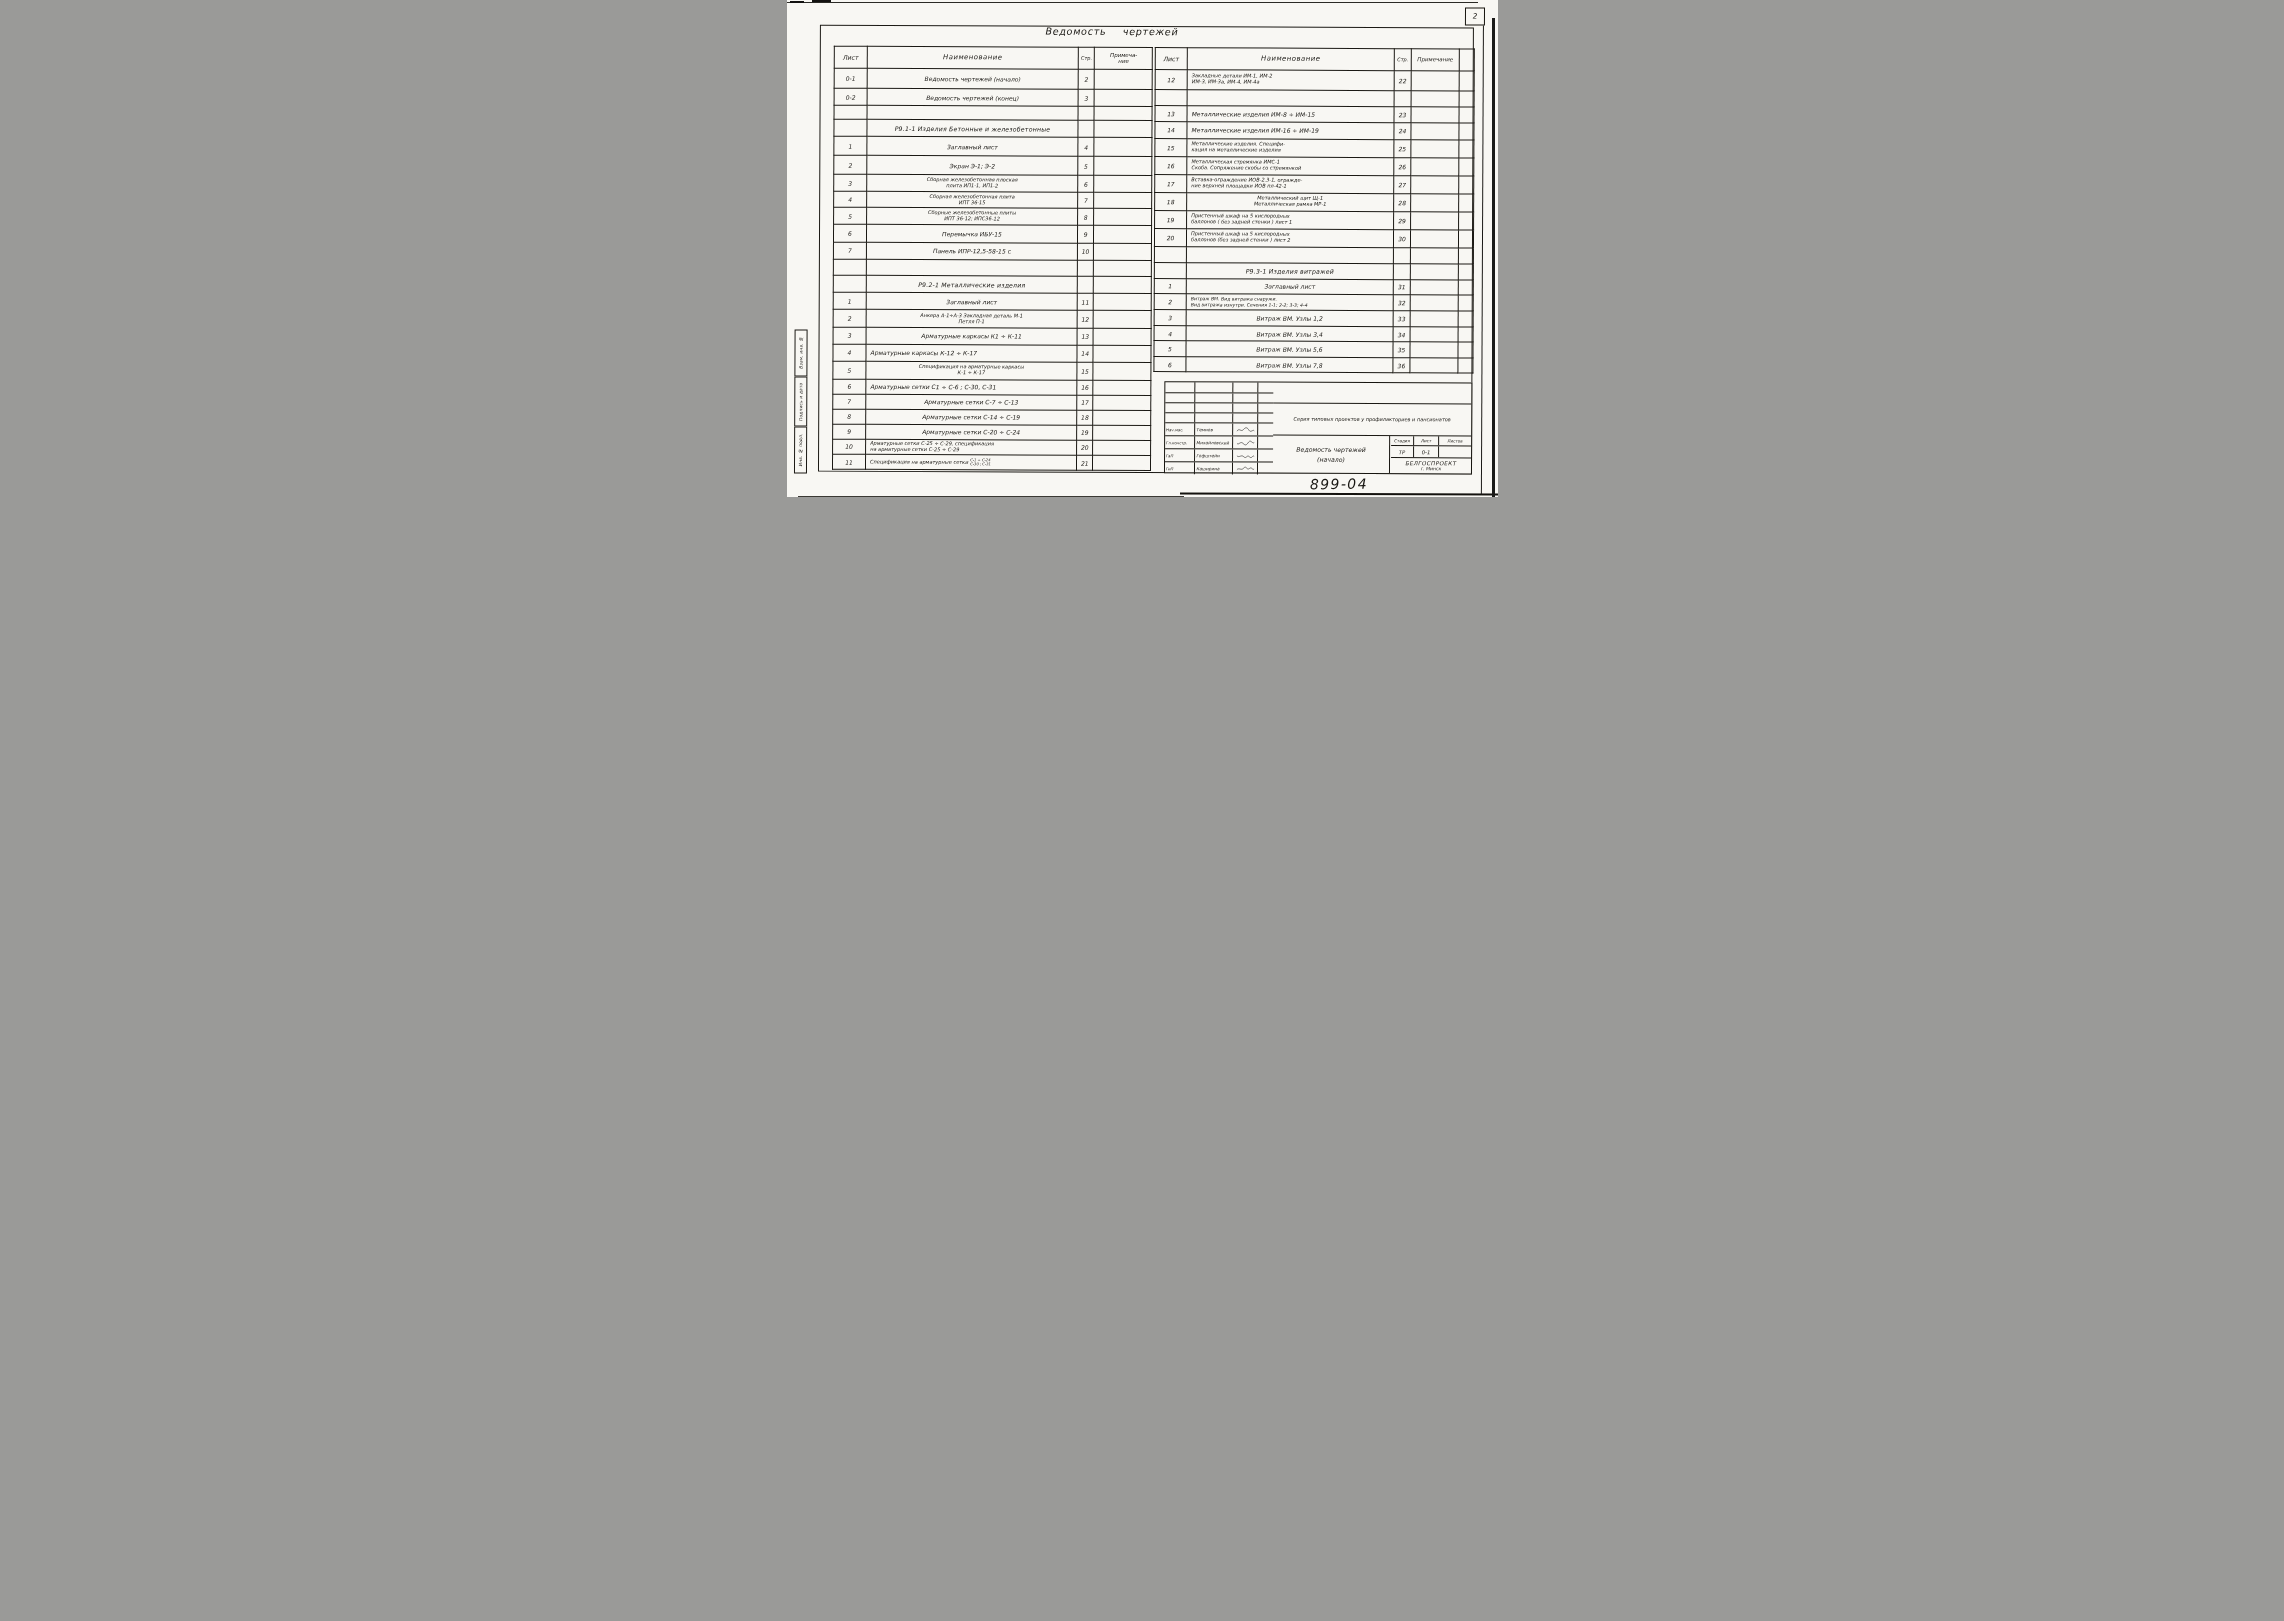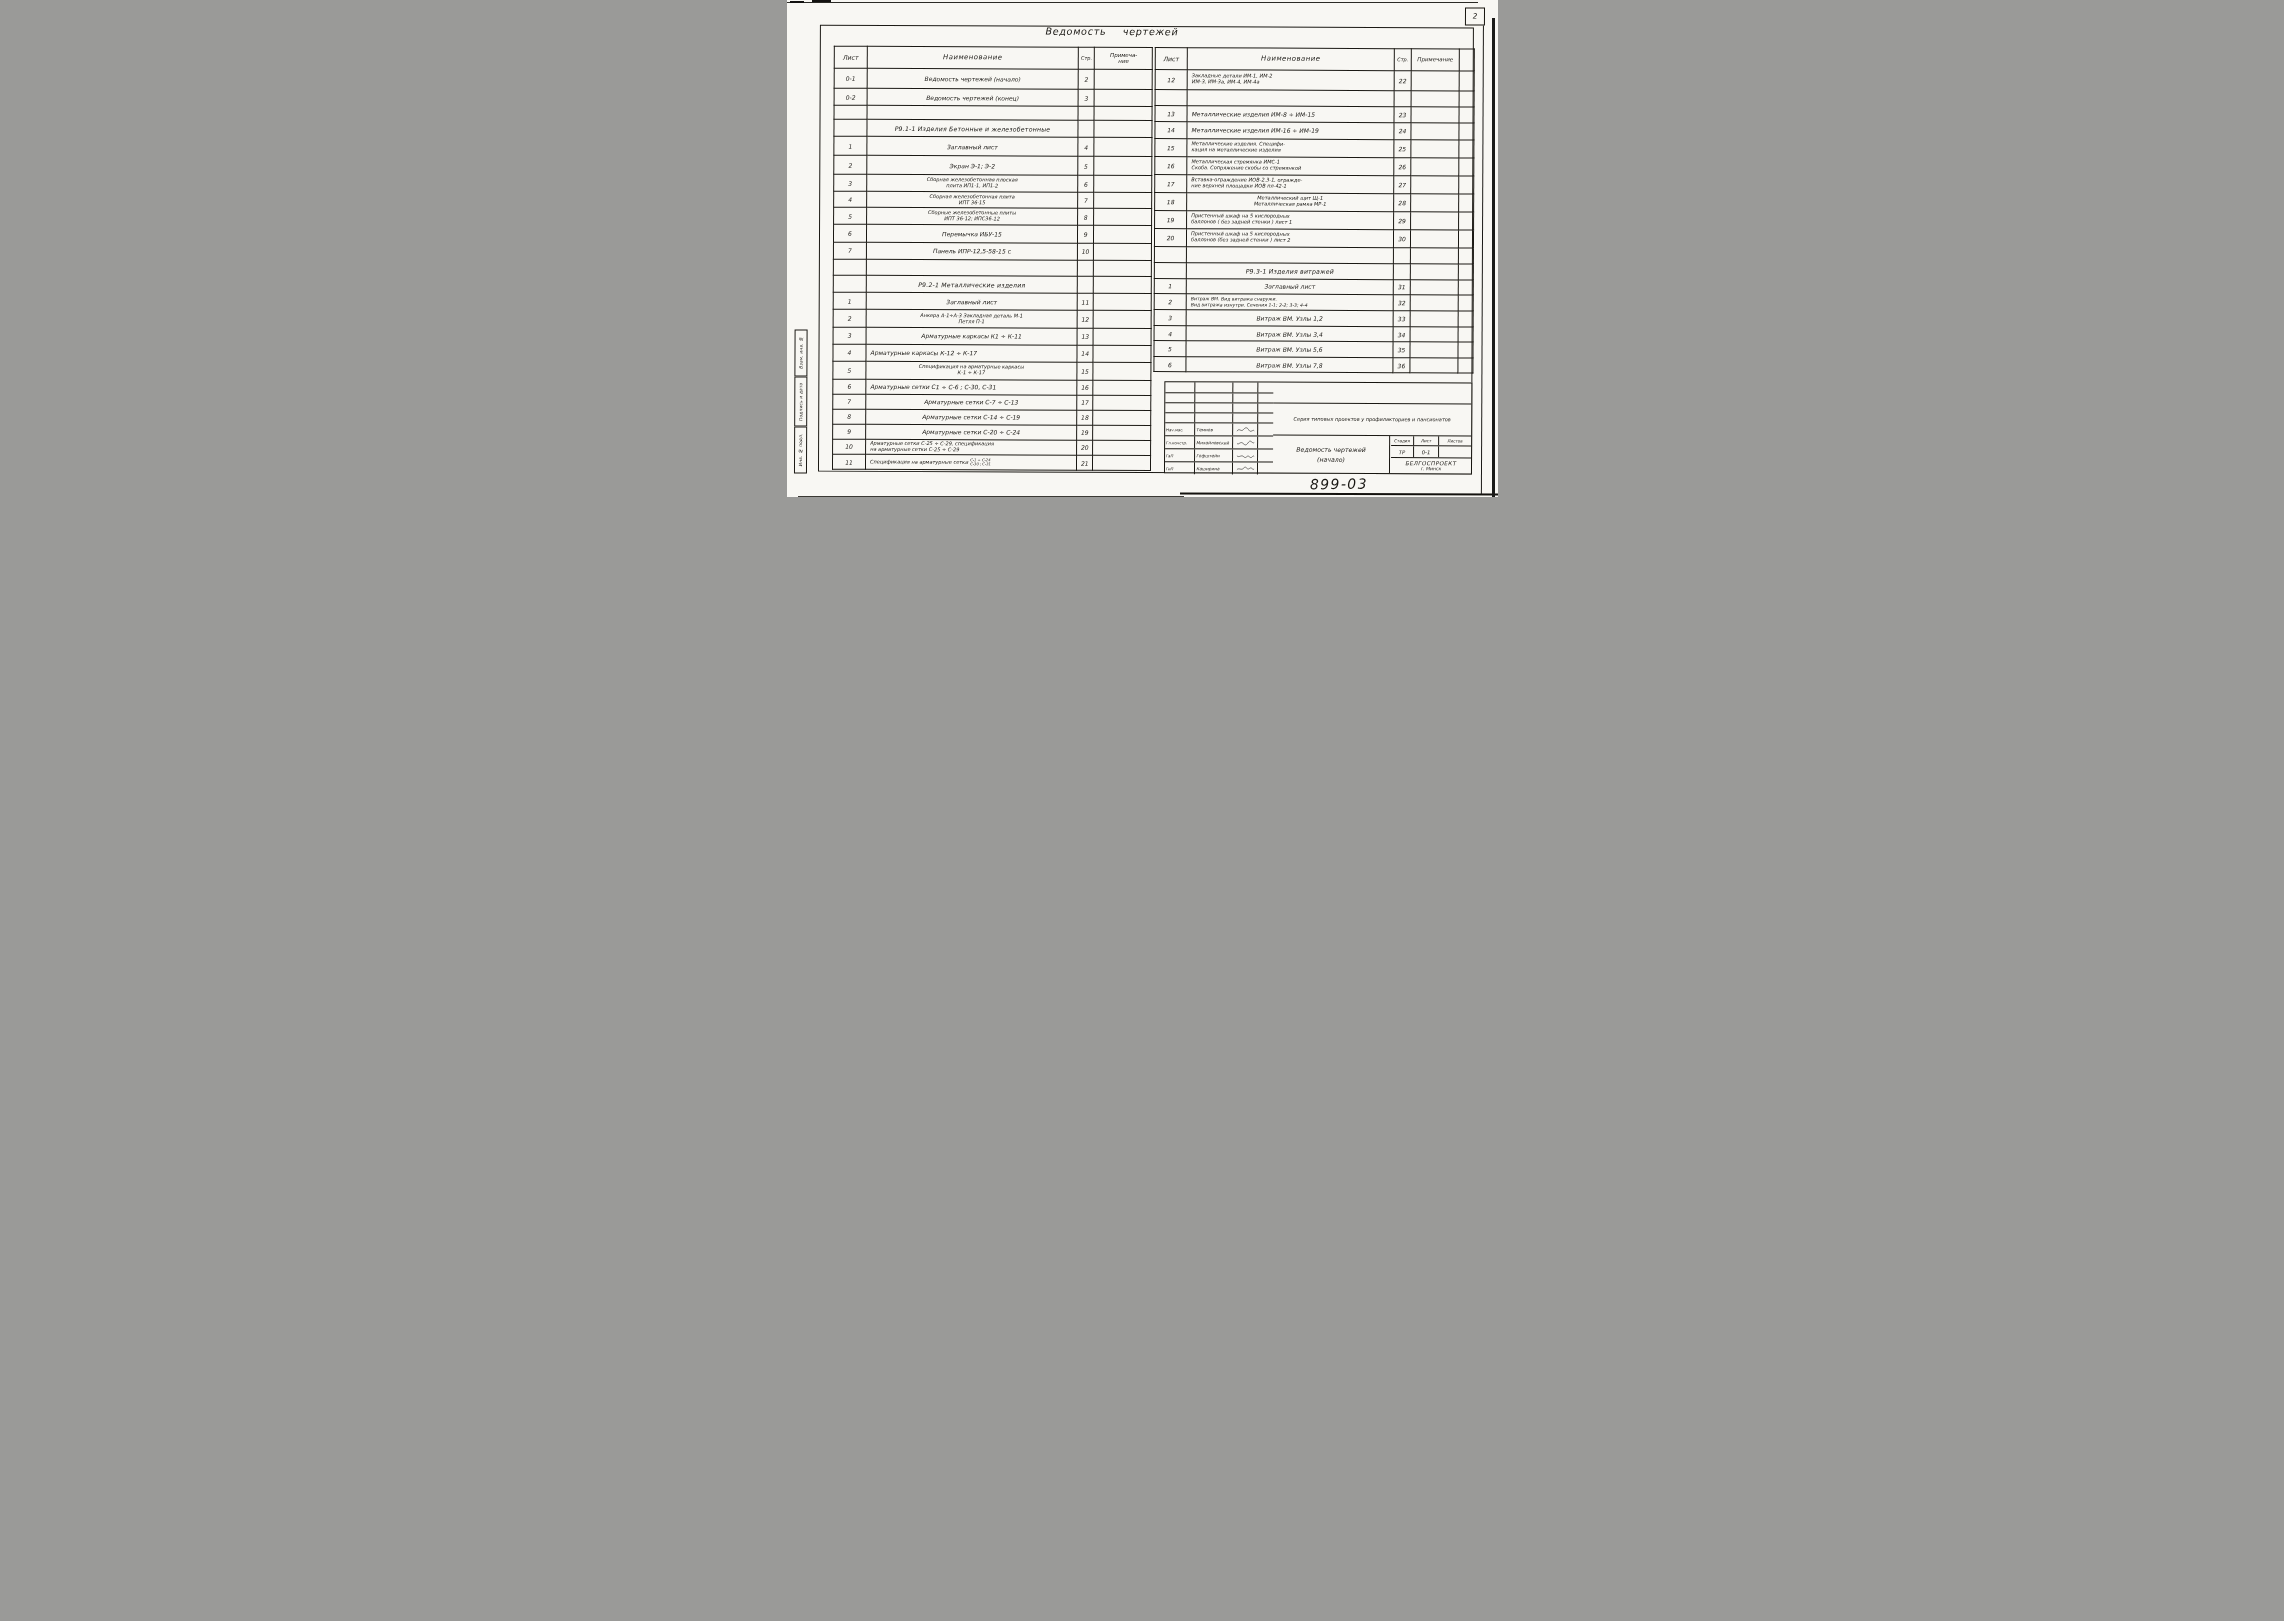--- a/index.html
+++ b/index.html
@@ -516,17 +516,17 @@
         <div class="w-stage">ТР</div>
         <div class="w-sheet">0-1</div>
         <div class="w-sheets"></div>
       </div>
       <div class="abs org-cell">
         <span class="org-name">БЕЛГОСПРОЕКТ</span>
         <span class="org-city">г. Минск</span>
       </div>
     </div>
 
-    <div class="code-899">899-03</div>
+    <div class="code-899">899-04</div>
 
   </div>
 </div>
 
 
 </body></html>

